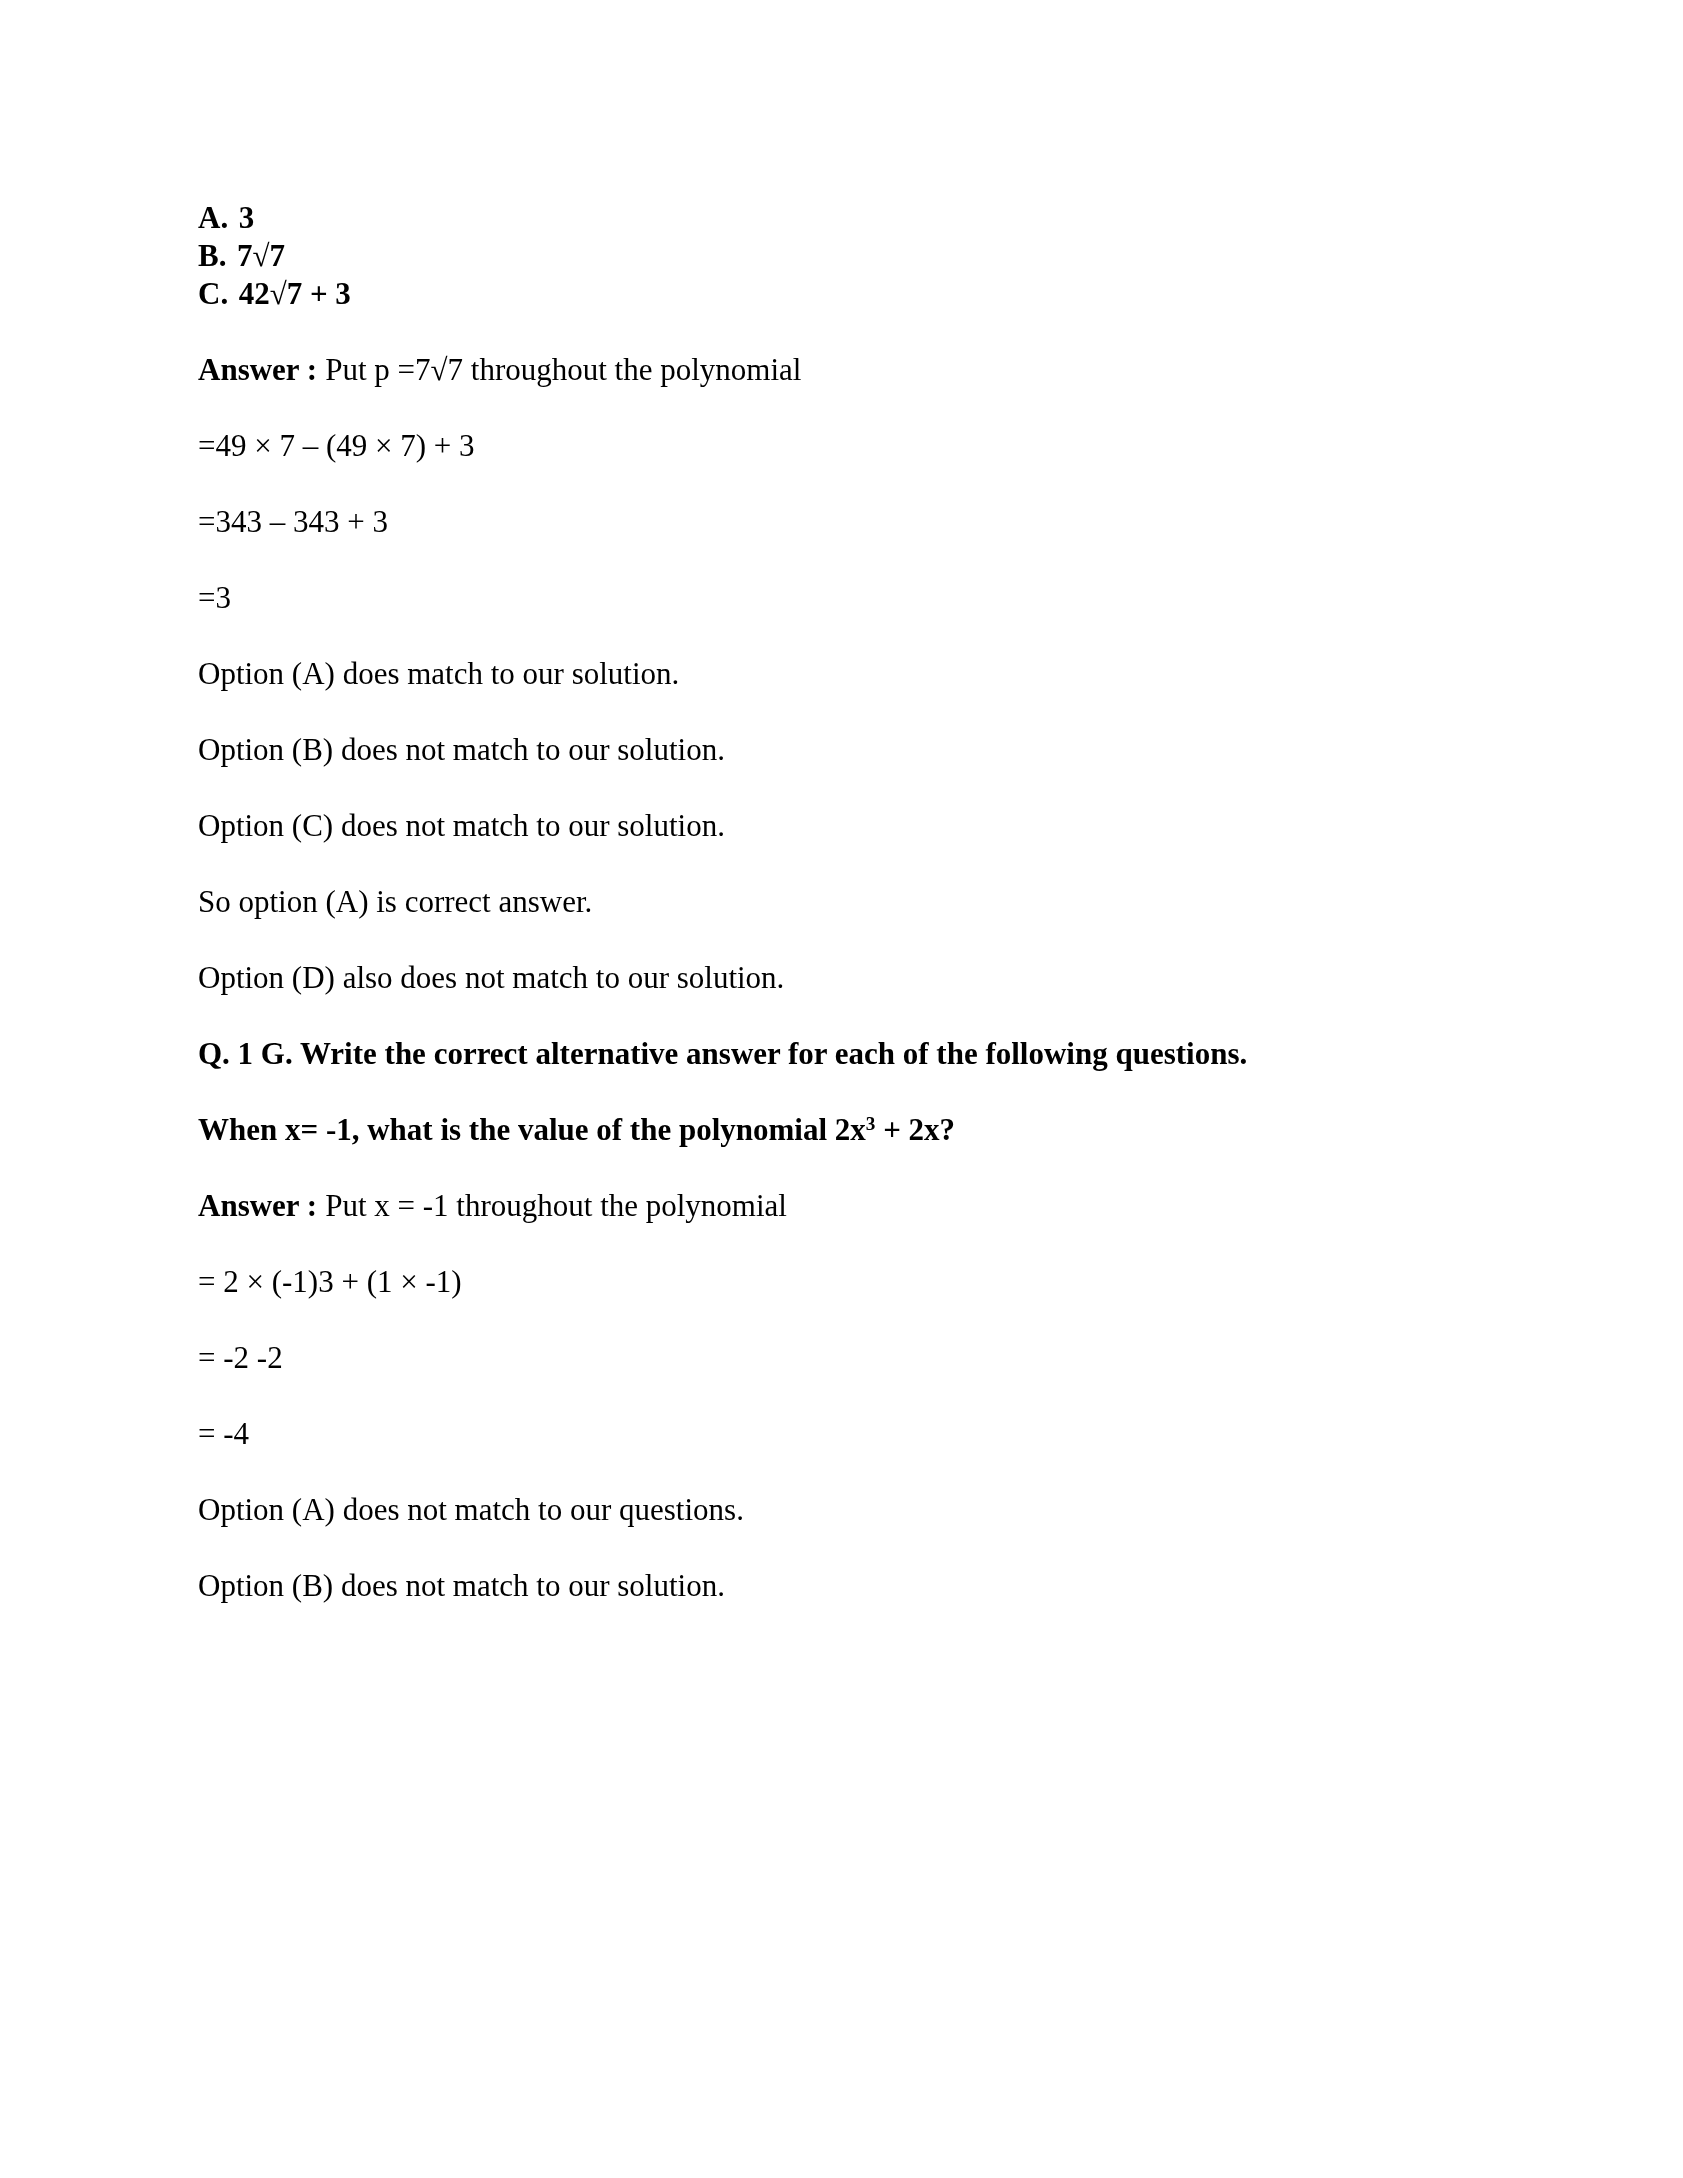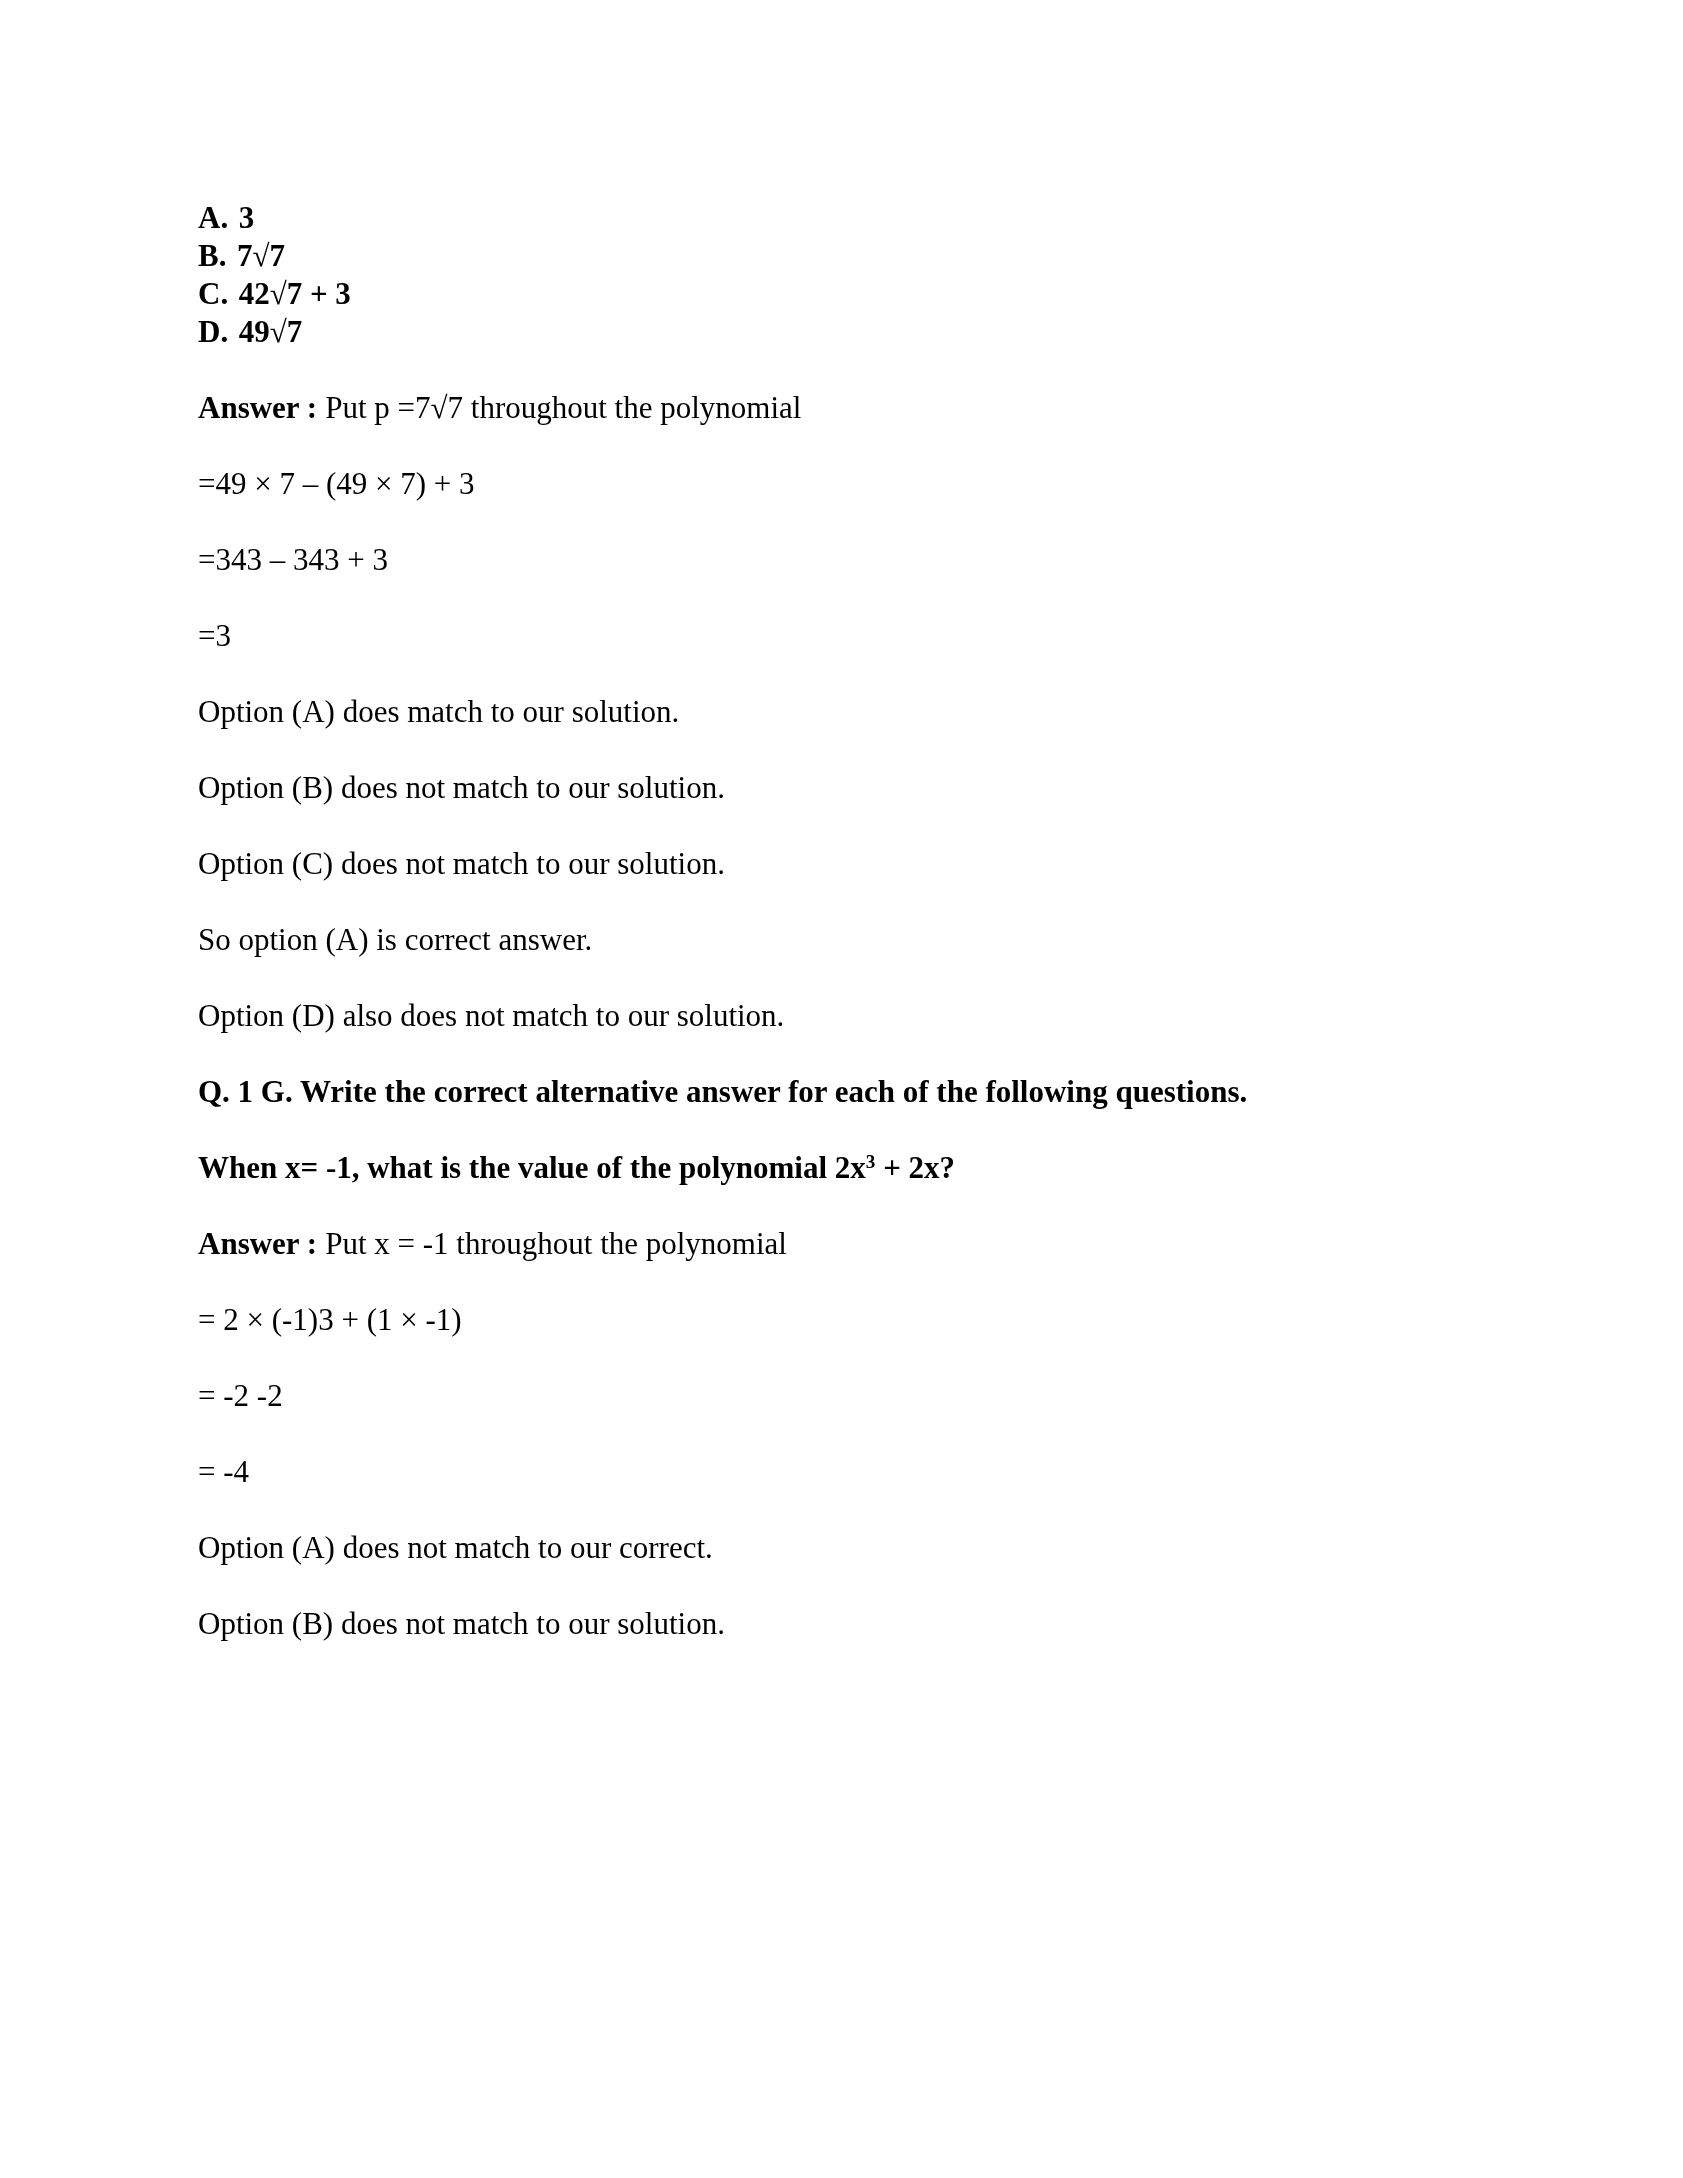--- a/index.html
+++ b/index.html
@@ -49,21 +49,20 @@
 </head>
 <body>
 
 <main class="page">
 
   <section>
     <div class="options">
       <div class="opt-line"><span class="opt-label">A.</span><span>3</span></div>
       <div class="opt-line"><span class="opt-label">B.</span><span>7√7</span></div>
       <div class="opt-line"><span class="opt-label">C.</span><span>42√7 + 3</span></div>
-      <div class="opt-line"><span class="opt-label">D.</span><span>49√7</span></div>
     </div>
 
     <p><span class="answer-label">Answer :</span><span>Put p =7√7 throughout the polynomial</span></p>
 
 
     <p>=49 × 7 – (49 × 7) + 3</p>
     <p>=343 – 343 + 3</p>
     <p>=3</p>
 
     <p>Option (A) does match to our solution.</p>
@@ -79,18 +78,18 @@
 
     <p class="bold"><span>When x= -1, what is the value of the polynomial 2x</span><sup>3</sup><span> + 2x?</span></p>
 
 
     <p><span class="answer-label">Answer :</span><span>Put x = -1 throughout the polynomial</span></p>
 
     <p>= 2 × (-1)3 + (1 × -1)</p>
     <p>= -2 -2</p>
     <p>= -4</p>
 
-    <p>Option (A) does not match to our correct.</p>
+    <p>Option (A) does not match to our questions.</p>
     <p>Option (B) does not match to our solution.</p>
   </section>
 
 </main>
 
 
 </body></html>

